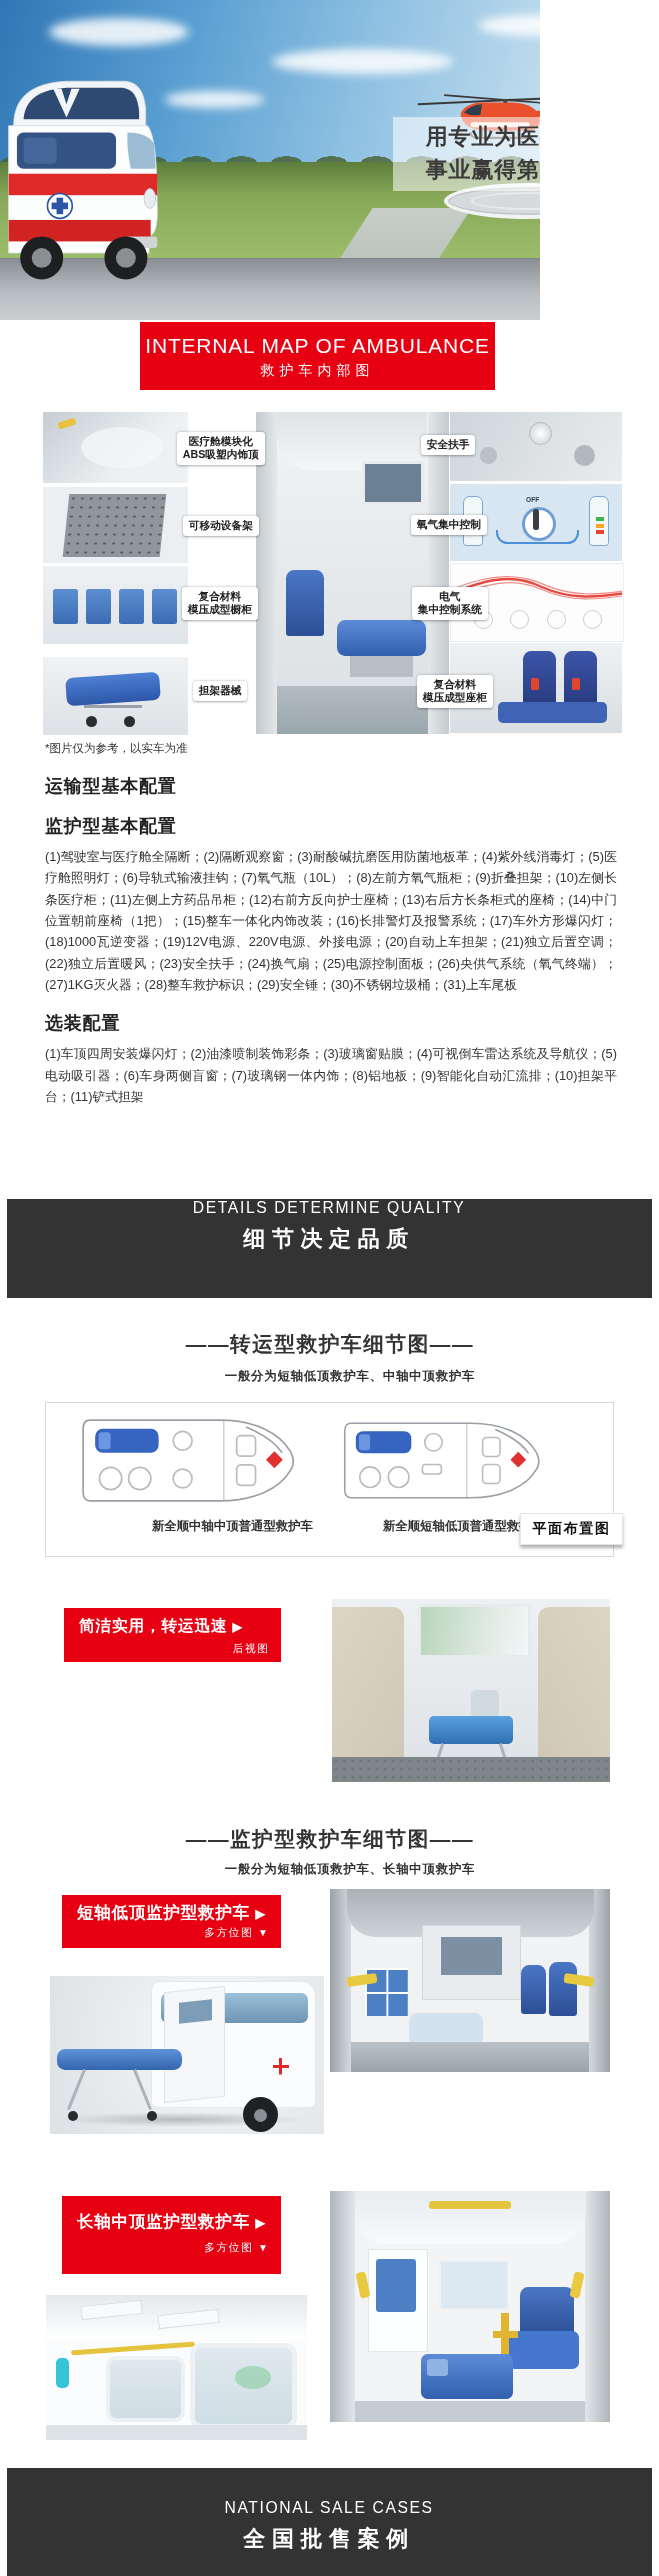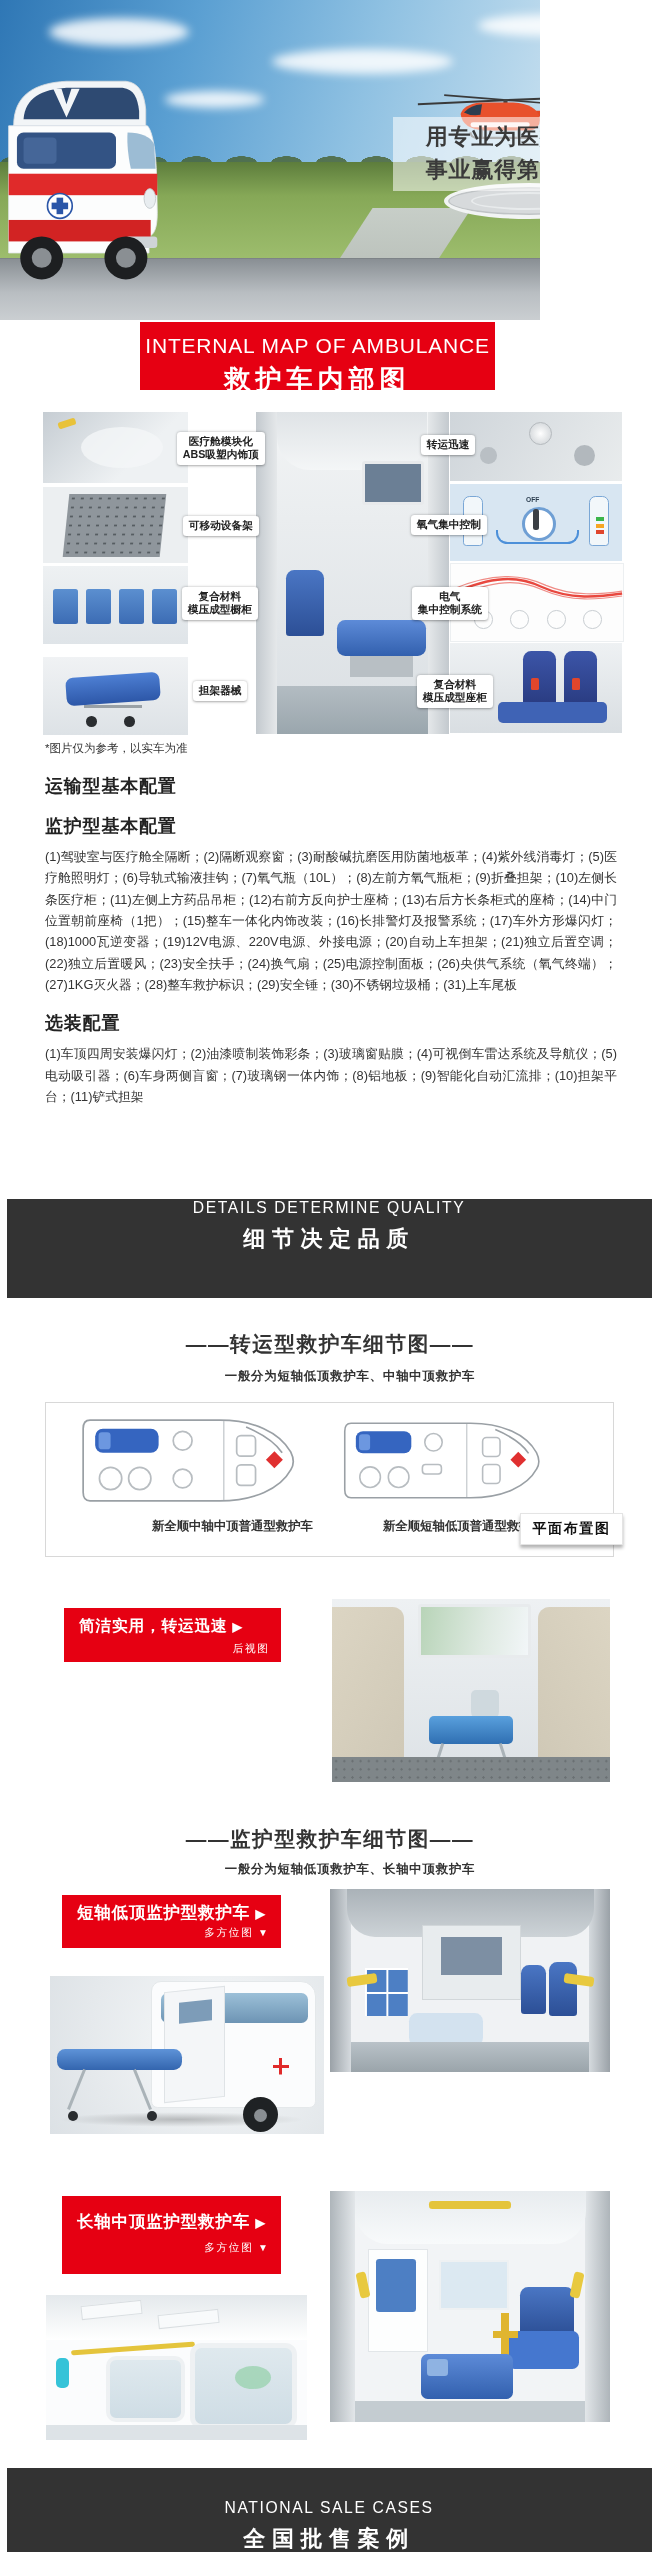--- a/index.html
+++ b/index.html
@@ -19,21 +19,21 @@
   .helipad{position:absolute;top:183px;left:444px;width:162px;height:28px;border-radius:50%;
            background:#d7dadc;border:4.1px solid #f2f4f4;box-shadow:inset 0 0 0 1.6px #bfc3c5;}
   .pad-ring{position:absolute;left:23px;top:5px;right:23px;bottom:5px;border:2.5px solid #eef0f1;border-radius:50%;opacity:.75;}
   .hero-textbox{position:absolute;top:117px;left:393px;width:248px;height:74px;background:rgba(255,255,255,.55);
                 text-align:center;padding-top:3.3px;box-sizing:border-box;}
   .hero-line{font-size:22px;font-weight:700;color:#3a3a3a;line-height:33px;letter-spacing:0.8px;white-space:nowrap;}
 
   
   .banner-red{top:322px;left:140px;width:355px;height:68px;background:#e60012;text-align:center;color:#fff;}
   .br-en{font-size:21px;letter-spacing:0.8px;padding-top:11.5px;}
-  .br-cn{font-size:26px;font-weight:700;letter-spacing:5px;margin-top:4.1px;}
+  .br-cn{font-size:14px;font-weight:400;letter-spacing:5px;margin-top:4.1px;}
   .banner-dark{left:6.6px;width:645px;background:#333333;text-align:center;color:#fff;}
   .bd-en{font-size:15.7px;letter-spacing:1.6px;}
   .bd-cn{font-size:22px;font-weight:700;letter-spacing:6.6px;margin-top:6.6px;}
 
   
   .ph{position:absolute;background:#e8ecef;overflow:hidden;}
   .pill{position:absolute;background:#fff;border-radius:3.3px;box-shadow:0 0.8px 2.5px rgba(0,0,0,.35);
         font-size:10.7px;font-weight:700;color:#222;text-align:center;padding:3.3px 5.8px;line-height:13px;white-space:nowrap;z-index:5;}
   .note{font-size:11.5px;color:#333;}
 
@@ -205,21 +205,21 @@
     <div>可移动设备架</div>
   </div>
   <div class="pill" style="left:182px;top:587px;">
     <div>复合材料</div>
     <div>模压成型橱柜</div>
   </div>
   <div class="pill" style="left:193px;top:681px;">
     <div>担架器械</div>
   </div>
   <div class="pill" style="left:421px;top:435px;">
-    <div>转运迅速</div>
+    <div>安全扶手</div>
   </div>
   <div class="pill" style="left:411px;top:515px;">
     <div>氧气集中控制</div>
   </div>
   <div class="pill" style="left:412px;top:587px;">
     <div>电气</div>
     <div>集中控制系统</div>
   </div>
   <div class="pill" style="left:417px;top:675px;">
     <div>复合材料</div>
@@ -384,19 +384,19 @@
     <div class="abs" style="right:31px;top:140px;width:71px;height:38px;background:#4577cf;border-radius:6.6px;"></div>
     <div class="abs" style="right:101px;top:122px;width:8.2px;height:61px;background:#e0b52f;"></div>
     <div class="abs" style="right:92px;top:140px;width:25px;height:6.6px;background:#e0b52f;"></div>
     <div class="abs" style="left:91px;top:163px;width:92px;height:45px;background:linear-gradient(#5d8bd8,#3260ae);border-radius:6.6px;"></div>
     <div class="abs" style="left:97px;top:168px;width:21.4px;height:16.5px;background:#8fb3e2;border-radius:3.3px;"></div>
     <div class="abs" style="left:20px;top:89px;width:26px;height:10px;background:#e8c93f;border-radius:3.3px;transform:rotate(78deg);"></div>
     <div class="abs" style="right:20px;top:89px;width:26px;height:10px;background:#e8c93f;border-radius:3.3px;transform:rotate(-78deg);"></div>
     <div class="floorgray" style="left:25px;right:25px;height:21.4px;background:#c4ccd1;"></div>
   </div>
 
-  <div class="abs banner-dark" style="top:2468px;height:84px;">
+  <div class="abs banner-dark" style="top:2468px;height:108px;">
     <div class="bd-en" style="padding-top:31px;">NATIONAL SALE CASES</div>
     <div class="bd-cn">全国批售案例</div>
   </div>
 
 </div>
 
 
 </body></html>

